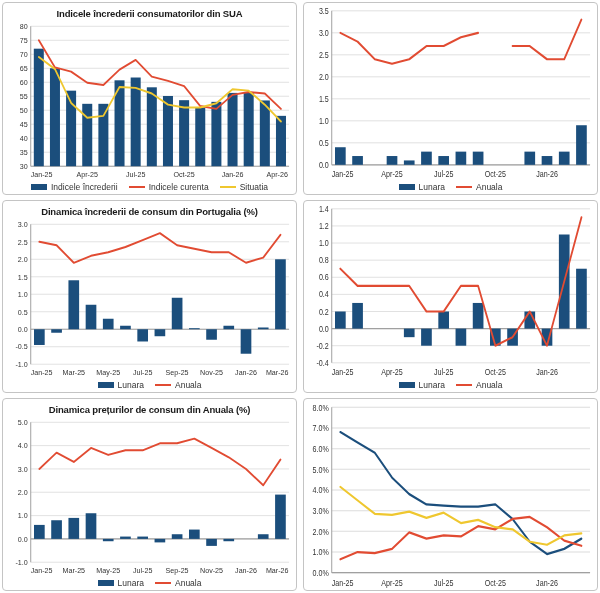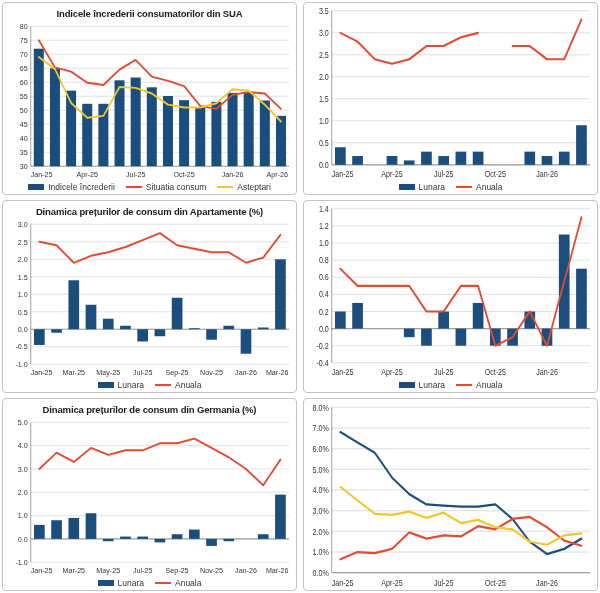--- a/index.html
+++ b/index.html
@@ -113,25 +113,25 @@
         <polyline points="34.2,18.2 50.5,43.8 66.8,47.8 83.1,58.3 99.4,60.4 115.7,45.9 132.0,36.7 148.3,52.5 164.7,56.5 181.0,61.5 197.3,80.2 213.6,82.9 229.9,69.7 246.2,67.0 262.5,68.4 278.8,82.9" fill="none" stroke="#e14b32" stroke-width="1.8" stroke-linejoin="round" stroke-linecap="round"></polyline>
         <polyline points="34.2,34.0 50.5,45.4 66.8,77.3 83.1,91.3 99.4,89.5 115.7,62.3 132.0,63.1 148.3,68.4 164.7,78.9 181.0,81.6 197.3,81.6 213.6,77.6 229.9,64.4 246.2,65.7 262.5,78.9 278.8,94.8" fill="none" stroke="#efc72f" stroke-width="1.8" stroke-linejoin="round" stroke-linecap="round"></polyline>
       </svg>
     <div class="legend">
         <span class="legend-item">
           <span class="lm-bar" style="background: rgb(27, 78, 124);"></span>
           <span class="legend-label">Indicele încrederii</span>
         </span>
         <span class="legend-item">
           <span class="lm-line" style="background: rgb(225, 75, 50);"></span>
-          <span class="legend-label">Situatia consum</span>
+          <span class="legend-label">Indicele curenta</span>
         </span>
         <span class="legend-item">
           <span class="lm-line" style="background: rgb(239, 199, 47);"></span>
-          <span class="legend-label">Asteptari</span>
+          <span class="legend-label">Situatia</span>
         </span>
       </div>
   </section>
 
   <section class="panel">
     <svg class="plot" preserveAspectRatio="none" viewBox="0 0 292 150">
         <line x1="26" y1="137" x2="287" y2="137" stroke="#dcdcdc" stroke-width="0.8"></line>
         <text x="23" y="139.6" text-anchor="end" font-size="7.2" fill="#333333">0.0</text>
         <line x1="26" y1="118.14285714285714" x2="287" y2="118.14285714285714" stroke="#dcdcdc" stroke-width="0.8"></line>
         <text x="23" y="120.74285714285713" text-anchor="end" font-size="7.2" fill="#333333">0.5</text>
@@ -175,21 +175,21 @@
           <span class="legend-label">Lunara</span>
         </span>
         <span class="legend-item">
           <span class="lm-line" style="background: rgb(225, 75, 50);"></span>
           <span class="legend-label">Anuala</span>
         </span>
       </div>
   </section>
 
   <section class="panel">
-    <h2 class="chart-title">Dinamica prețurilor de consum din Apartamente (%)</h2>
+    <h2 class="chart-title">Dinamica încrederii de consum din Portugalia (%)</h2>
     <svg class="plot" preserveAspectRatio="none" viewBox="0 0 292 150">
         <line x1="26" y1="137" x2="287" y2="137" stroke="#dcdcdc" stroke-width="0.8"></line>
         <text x="23" y="139.6" text-anchor="end" font-size="7.2" fill="#333333">-1.0</text>
         <line x1="26" y1="120.5" x2="287" y2="120.5" stroke="#dcdcdc" stroke-width="0.8"></line>
         <text x="23" y="123.1" text-anchor="end" font-size="7.2" fill="#333333">-0.5</text>
         <line x1="26" y1="104" x2="287" y2="104" stroke="#dcdcdc" stroke-width="0.8"></line>
         <text x="23" y="106.6" text-anchor="end" font-size="7.2" fill="#333333">0.0</text>
         <line x1="26" y1="87.5" x2="287" y2="87.5" stroke="#dcdcdc" stroke-width="0.8"></line>
         <text x="23" y="90.1" text-anchor="end" font-size="7.2" fill="#333333">0.5</text>
         <line x1="26" y1="71" x2="287" y2="71" stroke="#dcdcdc" stroke-width="0.8"></line>
@@ -291,21 +291,21 @@
           <span class="legend-label">Lunara</span>
         </span>
         <span class="legend-item">
           <span class="lm-line" style="background: rgb(225, 75, 50);"></span>
           <span class="legend-label">Anuala</span>
         </span>
       </div>
   </section>
 
   <section class="panel">
-    <h2 class="chart-title">Dinamica prețurilor de consum din Germania (%)</h2>
+    <h2 class="chart-title">Dinamica prețurilor de consum din Anuala (%)</h2>
     <svg class="plot" preserveAspectRatio="none" viewBox="0 0 292 150">
         <line x1="26" y1="137" x2="287" y2="137" stroke="#dcdcdc" stroke-width="0.8"></line>
         <text x="23" y="139.6" text-anchor="end" font-size="7.2" fill="#333333">-1.0</text>
         <line x1="26" y1="115" x2="287" y2="115" stroke="#dcdcdc" stroke-width="0.8"></line>
         <text x="23" y="117.6" text-anchor="end" font-size="7.2" fill="#333333">0.0</text>
         <line x1="26" y1="93" x2="287" y2="93" stroke="#dcdcdc" stroke-width="0.8"></line>
         <text x="23" y="95.6" text-anchor="end" font-size="7.2" fill="#333333">1.0</text>
         <line x1="26" y1="71" x2="287" y2="71" stroke="#dcdcdc" stroke-width="0.8"></line>
         <text x="23" y="73.6" text-anchor="end" font-size="7.2" fill="#333333">2.0</text>
         <line x1="26" y1="49" x2="287" y2="49" stroke="#dcdcdc" stroke-width="0.8"></line>

